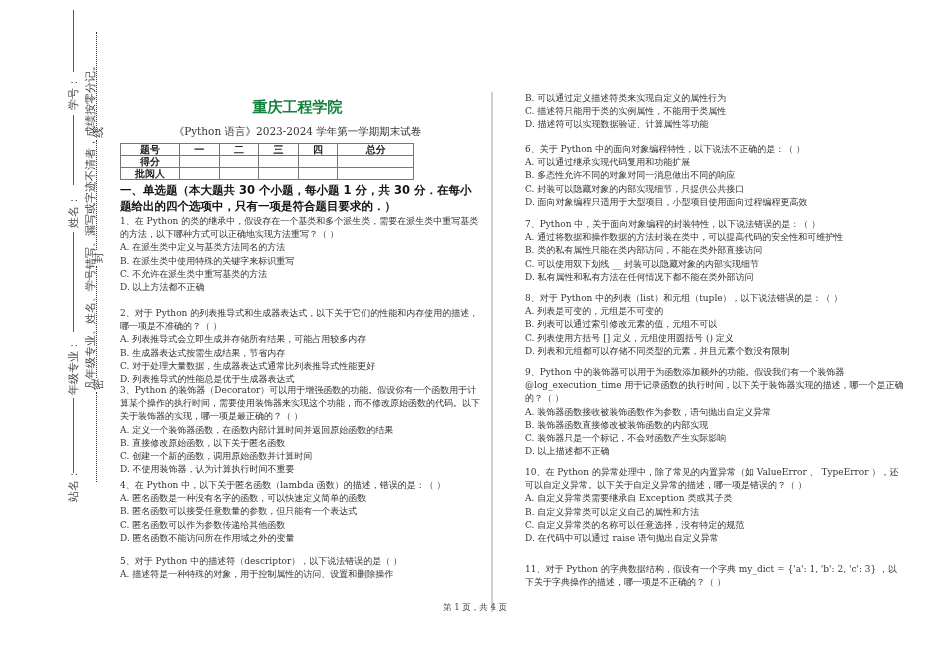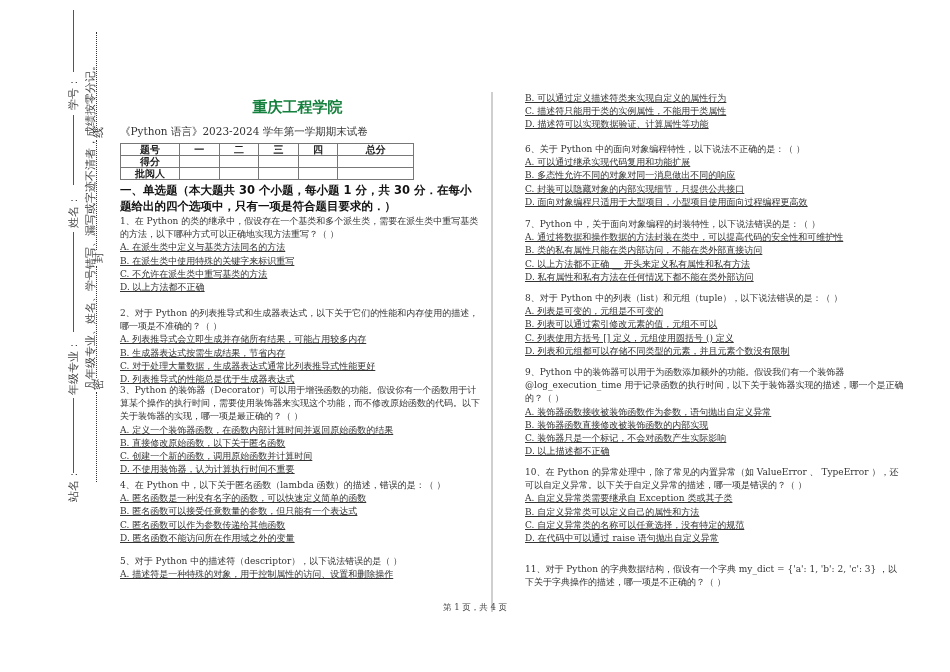--- a/index.html
+++ b/index.html
@@ -14,34 +14,34 @@
   .vline { position:absolute; width:0; border-left:1px solid #555; }
   .vdots { position:absolute; width:0; border-left:1px dotted #333; }
 
   .col { position:absolute; top:0; }
   .col-left { left:120px; width:355px; }
   .col-right { left:525px; width:375px; }
   .divider { position:absolute; left:491px; top:92px; height:520px; width:2px; background:#cfcfcf; }
 
   .school { position:absolute; left:0; width:355px; top:98px; text-align:center;
             font-family:"DejaVu Sans","Liberation Sans",sans-serif; font-weight:bold; font-size:15px; color:#15803d; }
-  .subtitle { position:absolute; left:0; width:355px; top:125px; text-align:left; font-size:10.5px; color:#333; }
+  .subtitle { position:absolute; left:0; width:355px; top:125px; text-align:center; font-size:10.5px; color:#333; }
 
   table.score { position:absolute; left:0; top:143px; width:294px; border-collapse:collapse;
                 font-size:10px; font-family:"DejaVu Sans","Liberation Sans",sans-serif; }
   table.score td { border:1px solid #777; height:11px; text-align:center; padding:0; line-height:11px; }
   table.score td.hd { font-weight:bold; color:#222; }
 
   .section { position:absolute; left:0; top:182px; width:360px; font-weight:bold; font-size:11.5px; line-height:16px;
              font-family:"DejaVu Sans","Liberation Sans",sans-serif; color:#111; }
 
   .q { position:absolute; left:0; width:360px; font-size:9px; line-height:13.2px; color:#333; }
   .col-right .q { width:380px; }
   .q .stem, .q .opt { display:block; white-space:normal; }
-  .q .opt { white-space:nowrap;text-decoration:underline; }
+  .q .opt { white-space:nowrap; }
 
   .footer { position:absolute; top:602px; left:0; width:950px; text-align:center; font-size:8.5px; color:#444; }
 </style>
 </head>
 <body>
 
 <div class="page">
 
   <div class="binding">
     <div class="vline" style="left:73px; top:10px; height:62px;"></div>
@@ -151,21 +151,21 @@
       <span class="opt">A. 可以通过继承实现代码复用和功能扩展</span>
       <span class="opt">B. 多态性允许不同的对象对同一消息做出不同的响应</span>
       <span class="opt">C. 封装可以隐藏对象的内部实现细节，只提供公共接口</span>
       <span class="opt">D. 面向对象编程只适用于大型项目，小型项目使用面向过程编程更高效</span>
     </div>
 
     <div class="q" style="top:218px">
       <span class="stem">7、Python 中，关于面向对象编程的封装特性，以下说法错误的是：（ ）</span>
       <span class="opt">A. 通过将数据和操作数据的方法封装在类中，可以提高代码的安全性和可维护性</span>
       <span class="opt">B. 类的私有属性只能在类内部访问，不能在类外部直接访问</span>
-      <span class="opt">C. 以上方法都不正确 __ 开头来定义私有属性和私有方法</span>
+      <span class="opt">C. 可以使用双下划线 __ 封装可以隐藏对象的内部实现细节</span>
       <span class="opt">D. 私有属性和私有方法在任何情况下都不能在类外部访问</span>
     </div>
 
     <div class="q" style="top:292px">
       <span class="stem">8、对于 Python 中的列表（list）和元组（tuple），以下说法错误的是：（ ）</span>
       <span class="opt">A. 列表是可变的，元组是不可变的</span>
       <span class="opt">B. 列表可以通过索引修改元素的值，元组不可以</span>
       <span class="opt">C. 列表使用方括号 [] 定义，元组使用圆括号 () 定义</span>
       <span class="opt">D. 列表和元组都可以存储不同类型的元素，并且元素个数没有限制</span>
     </div>

